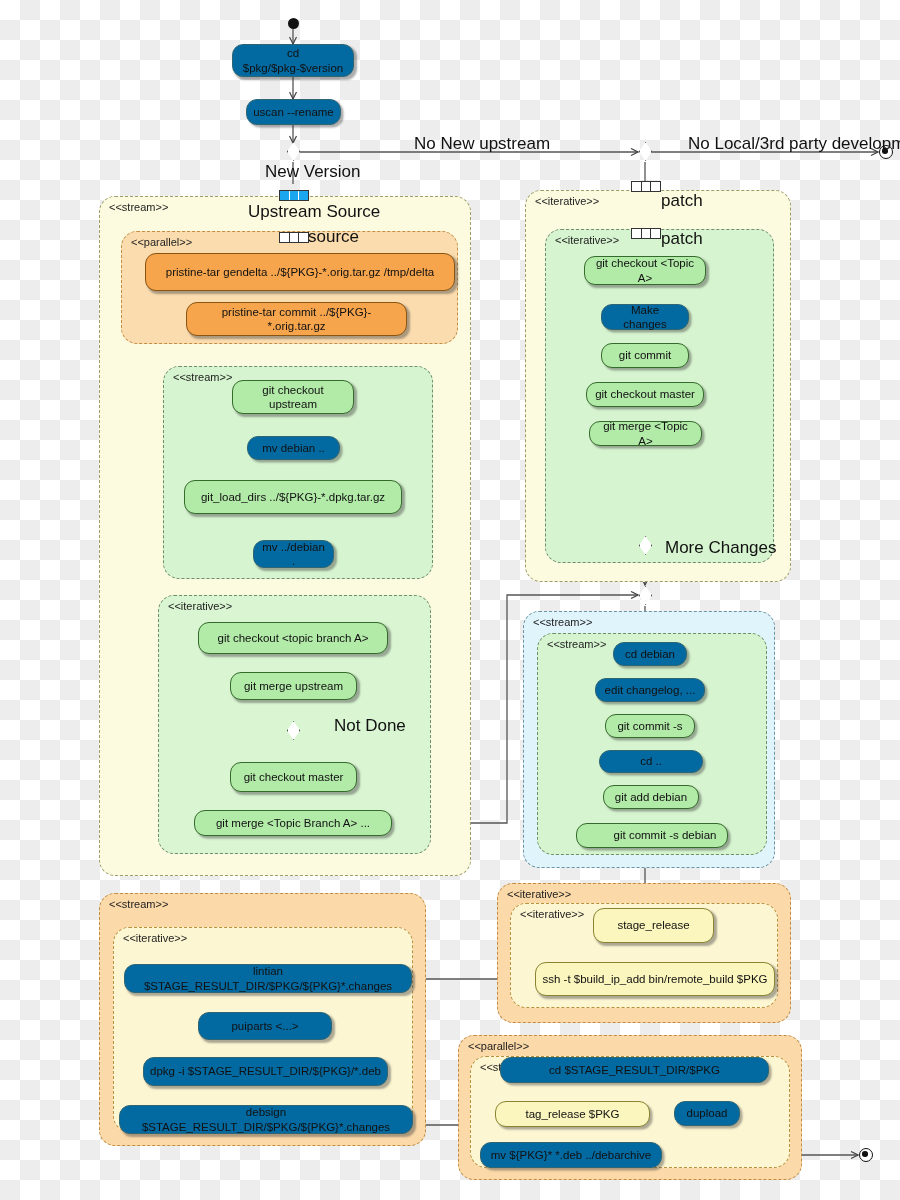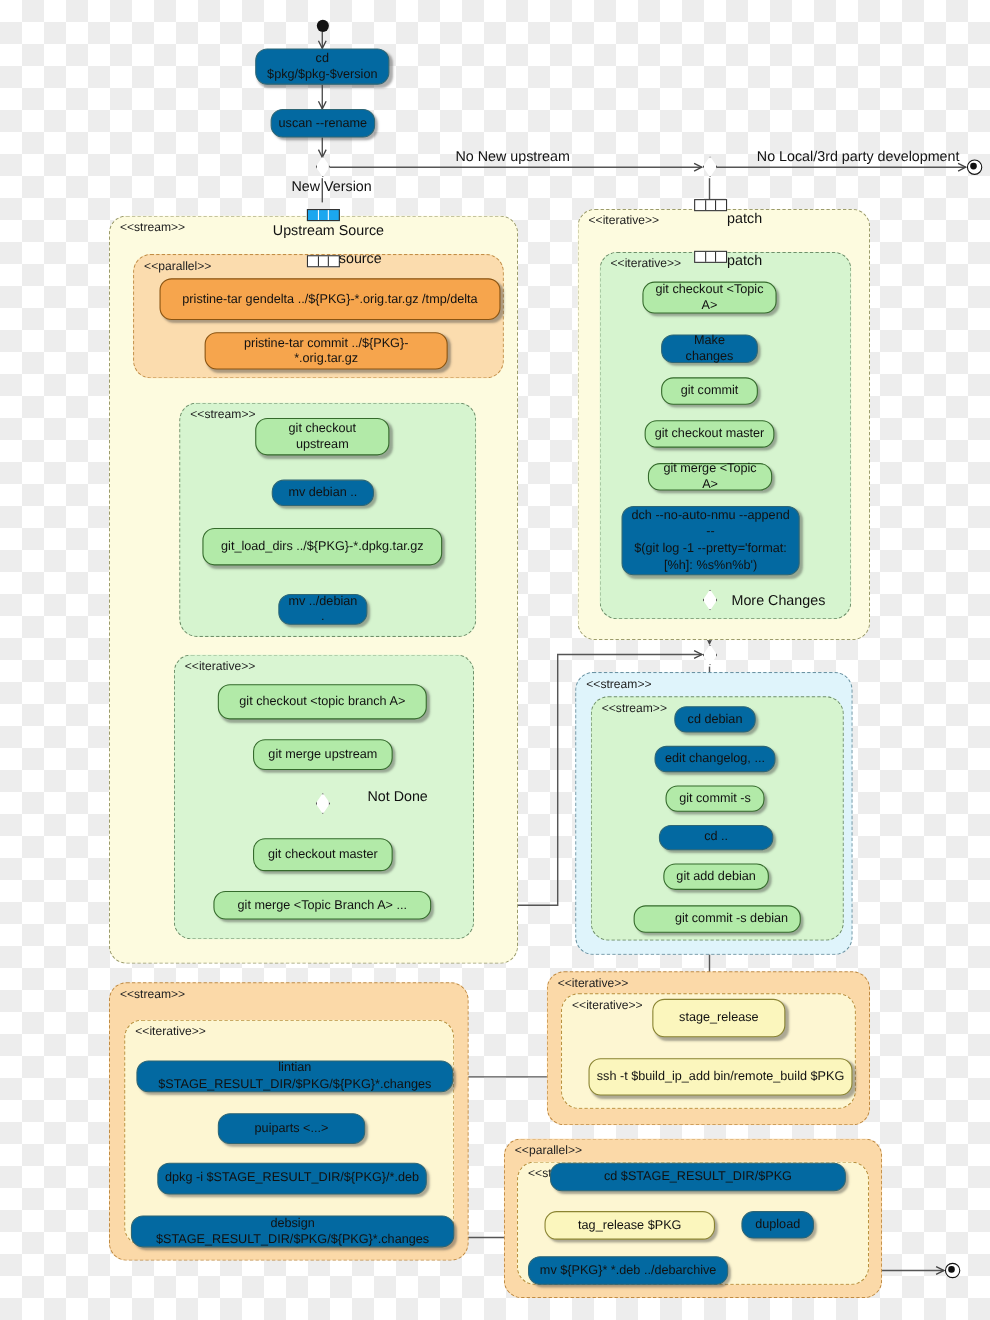--- a/index.html
+++ b/index.html
@@ -81,21 +81,21 @@
     background:#fff;
     display:flex;
   }
   .pin span{flex:1;border-right:1.2px solid #333;}
   .pin span:last-child{border-right:none;}
   .pin.filled{background:#1ba7ef;}
   .pin.filled span{border-right-color:#fff;}
 
   
   .lbl{
-    position:absolute;font-size:13px;color:#111;white-space:nowrap;
+    position:absolute;font-size:17px;color:#111;white-space:nowrap;
   }
 </style>
 </head>
 <body>
 
 <div id="stage">
 
   <svg id="wires" viewBox="0 0 900 1200">
     <defs>
       <marker id="arr" markerWidth="9" markerHeight="9" refX="8" refY="4.5" orient="auto" markerUnits="userSpaceOnUse">
@@ -353,25 +353,20 @@
   </div>
 
   <div class="node green" style="left:586px;top:382px;width:118px;height:25px;">
     <span>git checkout master</span>
   </div>
 
   <div class="node green" style="left:589px;top:421px;width:113px;height:25px;">
     <span>git merge &lt;Topic A&gt;</span>
   </div>
 
-  <div class="node cyan" style="left:565px;top:460px;width:162px;height:63px;flex-direction:column;gap:1px;">
-    <span>dch --no-auto-nmu --append --</span>
-    <span>$(git log -1 --pretty='format:</span>
-    <span>[%h]: %s%n%b')</span>
-  </div>
 
   <div class="node cyan" style="left:613px;top:642px;width:74px;height:24px;">
     <span>cd debian</span>
   </div>
 
   <div class="node cyan" style="left:595px;top:678px;width:110px;height:24px;">
     <span>edit changelog, ...</span>
   </div>
 
   <div class="node green" style="left:605px;top:714px;width:90px;height:24px;">

